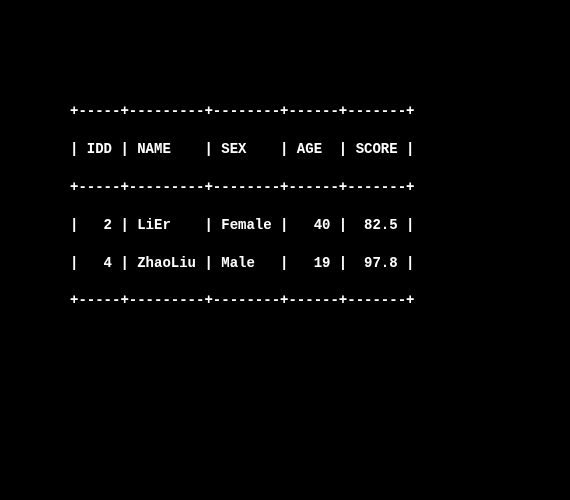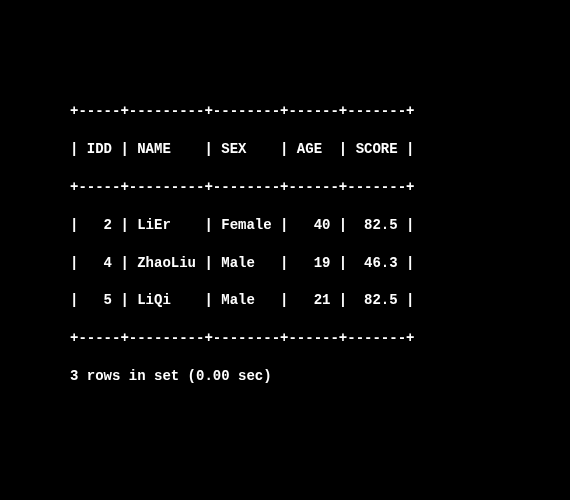--- a/index.html
+++ b/index.html
@@ -30,24 +30,22 @@
 </head>
 <body>
 
 
 
 <div class="terminal">
 <div class="border-line">+-----+---------+--------+------+-------+</div>
 <div>| IDD | NAME    | SEX    | AGE  | SCORE |</div>
 <div class="border-line">+-----+---------+--------+------+-------+</div>
 <div>|   2 | LiEr    | Female |   40 |  82.5 |</div>
-<div>|   4 | ZhaoLiu | Male   |   19 |  46.3 |</div>
-<div>|   5 | LiQi    | Male   |   21 |  82.5 |</div>
+<div>|   4 | ZhaoLiu | Male   |   19 |  97.8 |</div>
 <div class="border-line">+-----+---------+--------+------+-------+</div>
-<div>3 rows in set (0.00 sec)</div>
 <div> </div>
 
 
 
 
 
 
 
 
 

